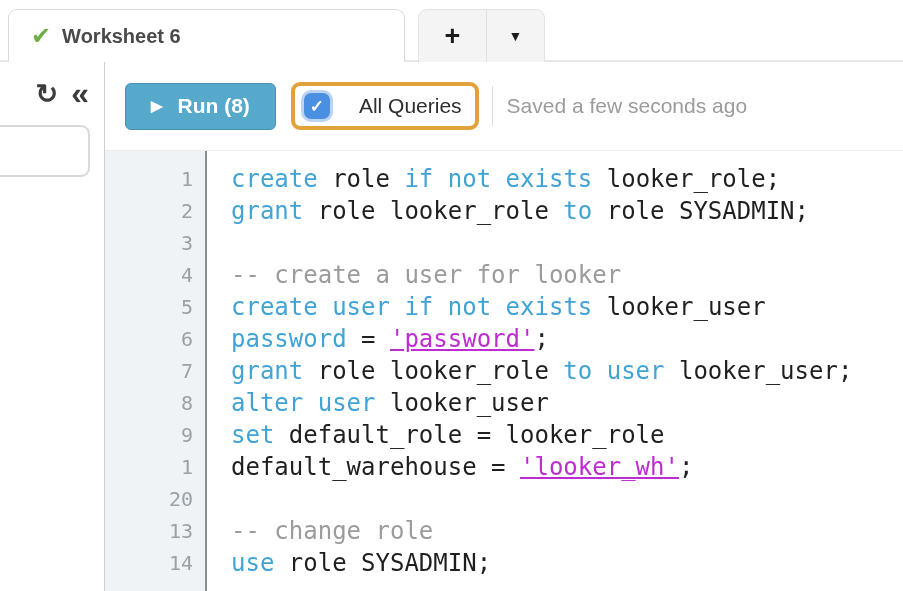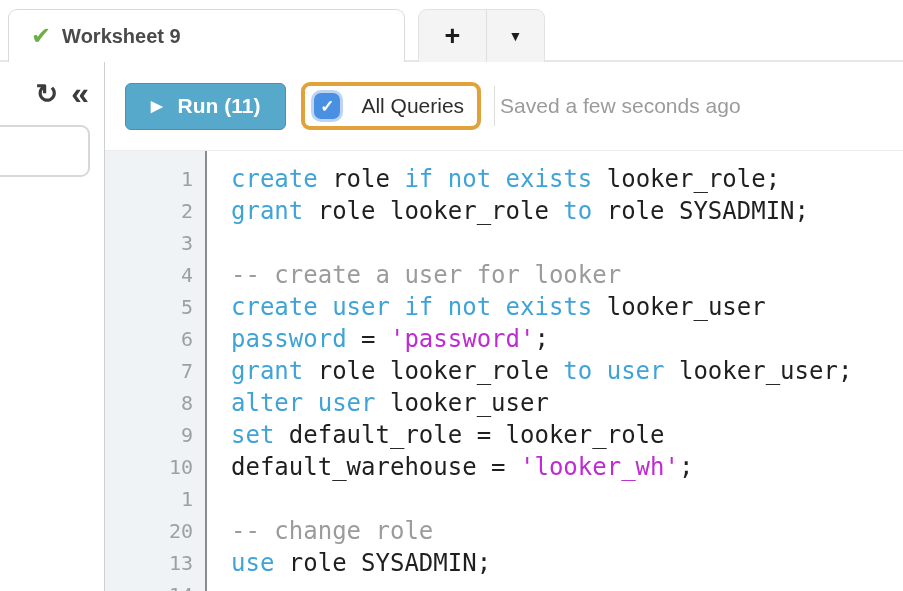--- a/index.html
+++ b/index.html
@@ -45,49 +45,49 @@
   .toolbar{height:88px;display:flex;align-items:center;padding-left:20px;background:#fff;flex:none;}
   .run-btn{height:47px;padding:0 25px;background:var(--run);border:1px solid var(--runb);
     border-radius:6px;color:#fff;font-weight:bold;font-size:21px;
     display:flex;align-items:center;cursor:pointer;font-family:"Liberation Sans",sans-serif;}
   .run-play{font-size:15px;margin-right:15px;}
   .aq-highlight{margin-left:15px;border:4px solid var(--annot);border-radius:9px;
     padding:7px 13px 7px 9px;display:flex;align-items:center;background:#fff;}
   .aq-checkbox{width:26px;height:26px;background:var(--cbblue);border-radius:7px;
     box-shadow:0 0 0 3px #BCD4F2;display:flex;align-items:center;justify-content:center;
     color:#fff;font-size:17px;font-weight:bold;cursor:pointer;flex:none;}
-  .aq-label{margin-left:21px;font-size:21px;color:#2E2E2E;cursor:pointer;}
+  .aq-label{margin-left:29px;font-size:21px;color:#2E2E2E;cursor:pointer;}
   .toolbar-divider{width:1px;height:40px;background:#DDD;margin-left:13px;flex:none;}
-  .saved-status{margin-left:5px;font-size:21px;color:#9B9B9B;white-space:nowrap;}
+  .saved-status{margin-left:14px;font-size:21px;color:#9B9B9B;white-space:nowrap;}
 
   
   .editor{flex:1;display:flex;border-top:1px solid #ECECEC;overflow:hidden;min-height:0;}
   .gutter{width:102px;flex:none;background:var(--gutterbg);border-right:2px solid #8C8C8C;
     padding:12px 12px 0 0;font-family:"DejaVu Sans Mono","Liberation Mono",monospace;
     font-size:20px;line-height:32px;color:var(--lnum);text-align:right;}
   .code-area{flex:1;padding:12px 0 0 24px;background:#fff;cursor:text;
     font-family:"DejaVu Sans Mono","Liberation Mono",monospace;
     font-size:24px;line-height:32px;color:var(--def);white-space:pre;overflow:hidden;}
   .ln{height:32px;}
   .cl{height:32px;}
   .tok-kw{color:var(--kw);}
-  .tok-str{color:var(--str);}
+  .tok-str{color:var(--str);text-decoration:underline;}
   .tok-com{color:var(--com);}
   .tok-def{color:var(--def);}
 </style>
 </head>
 <body>
 
 <div class="window">
 
   <div class="tab-bar">
     <div class="tab-bar-line"></div>
     <div class="tab">
       <span class="tab-check">✔</span>
-      <span class="tab-label">Worksheet 9</span>
+      <span class="tab-label">Worksheet 6</span>
     </div>
     <div class="newtab-group">
       <div class="newtab-btn">+</div>
       <div class="newtab-div"></div>
       <div class="tabmenu-btn">▼</div>
     </div>
   </div>
 
   <div class="main-row">
 
@@ -97,21 +97,21 @@
         <span class="icon-btn icon-collapse">«</span>
       </div>
       <div class="sidebar-box"></div>
     </div>
 
     <div class="right-col">
 
       <div class="toolbar">
         <button class="run-btn">
           <span class="run-play">▶</span>
-          <span>Run (11)</span>
+          <span>Run (8)</span>
         </button>
 
         <div class="aq-highlight">
           <span class="aq-checkbox">
             <span>✓</span>
           </span>
           <span class="aq-label">All Queries</span>
         </div>
 
         <div class="toolbar-divider"></div>
@@ -122,21 +122,20 @@
         <div class="gutter">
             <div class="ln">1</div>
             <div class="ln">2</div>
             <div class="ln">3</div>
             <div class="ln">4</div>
             <div class="ln">5</div>
             <div class="ln">6</div>
             <div class="ln">7</div>
             <div class="ln">8</div>
             <div class="ln">9</div>
-            <div class="ln">10</div>
             <div class="ln">1</div>
             <div class="ln">20</div>
             <div class="ln">13</div>
             <div class="ln">14</div>
           </div>
         <div class="code-area"><div class="cl"><span class="tok-kw">create</span><span class="tok-def"> role </span><span class="tok-kw">if</span><span class="tok-def"> </span><span class="tok-kw">not</span><span class="tok-def"> </span><span class="tok-kw">exists</span><span class="tok-def"> looker_role;</span></div><div class="cl"><span class="tok-kw">grant</span><span class="tok-def"> role looker_role </span><span class="tok-kw">to</span><span class="tok-def"> role SYSADMIN;</span></div><div class="cl">&nbsp;</div><div class="cl"><span class="tok-com">-- create a user for looker</span></div><div class="cl"><span class="tok-kw">create</span><span class="tok-def"> </span><span class="tok-kw">user</span><span class="tok-def"> </span><span class="tok-kw">if</span><span class="tok-def"> </span><span class="tok-kw">not</span><span class="tok-def"> </span><span class="tok-kw">exists</span><span class="tok-def"> looker_user</span></div><div class="cl"><span class="tok-kw">password</span><span class="tok-def"> = </span><span class="tok-str">'password'</span><span class="tok-def">;</span></div><div class="cl"><span class="tok-kw">grant</span><span class="tok-def"> role looker_role </span><span class="tok-kw">to</span><span class="tok-def"> </span><span class="tok-kw">user</span><span class="tok-def"> looker_user;</span></div><div class="cl"><span class="tok-kw">alter</span><span class="tok-def"> </span><span class="tok-kw">user</span><span class="tok-def"> looker_user</span></div><div class="cl"><span class="tok-kw">set</span><span class="tok-def"> default_role = looker_role</span></div><div class="cl"><span class="tok-def">default_warehouse = </span><span class="tok-str">'looker_wh'</span><span class="tok-def">;</span></div><div class="cl">&nbsp;</div><div class="cl"><span class="tok-com">-- change role</span></div><div class="cl"><span class="tok-kw">use</span><span class="tok-def"> role SYSADMIN;</span></div><div class="cl">&nbsp;</div></div>
       </div>
 
     </div>
   </div>

